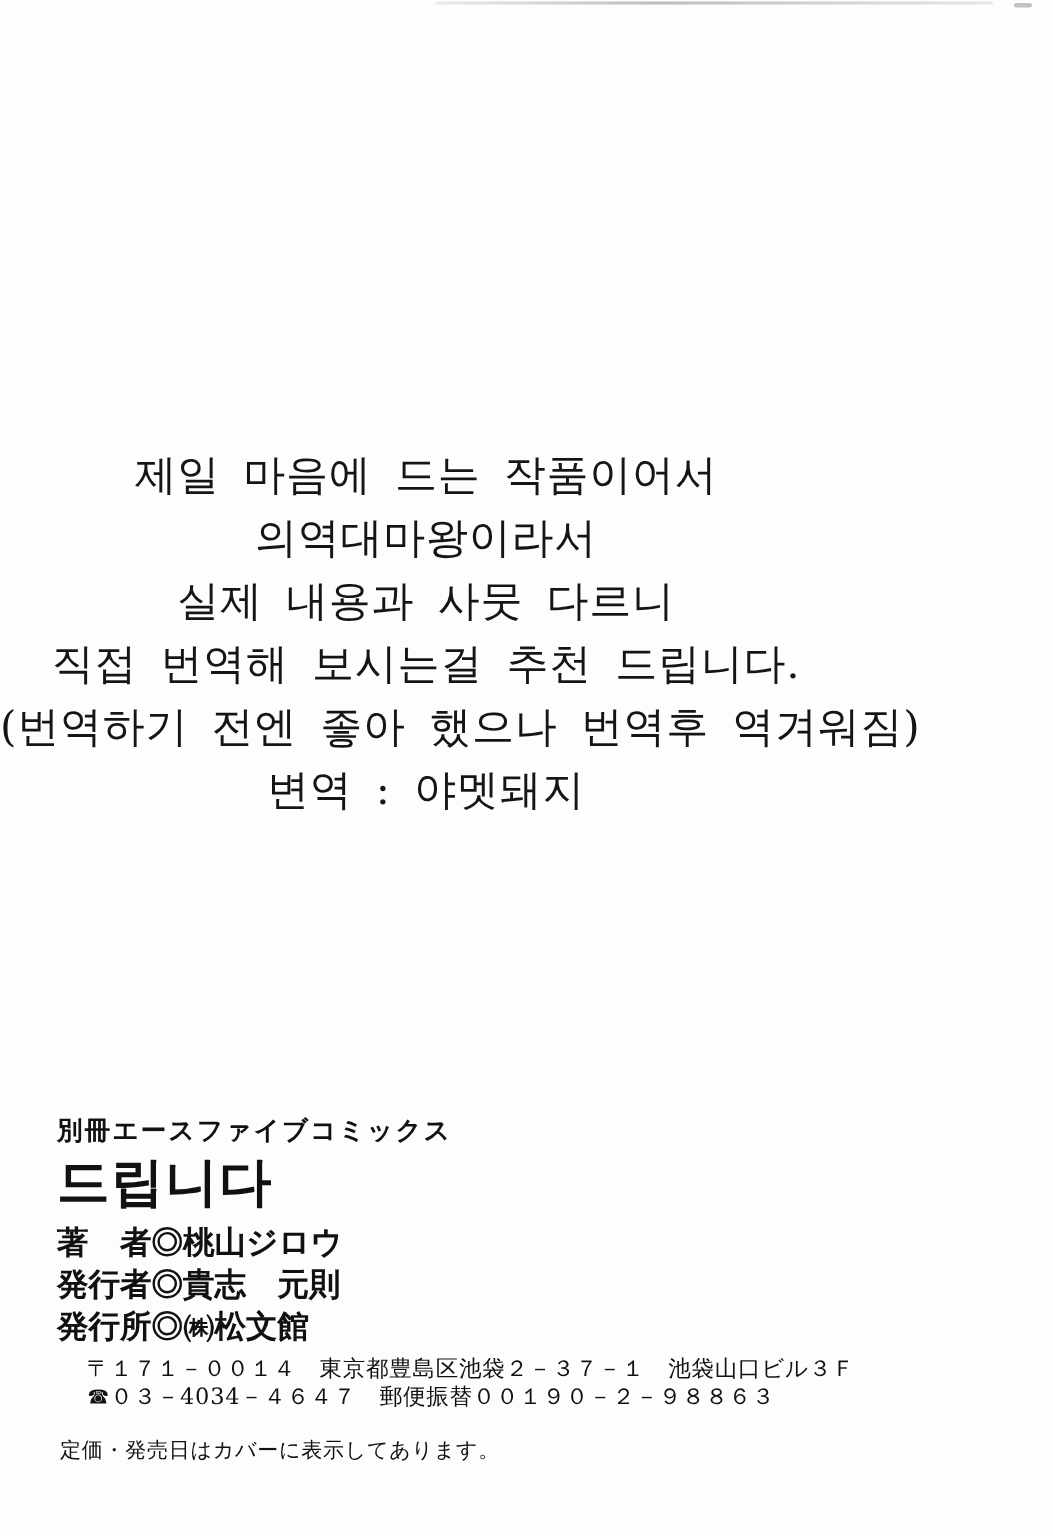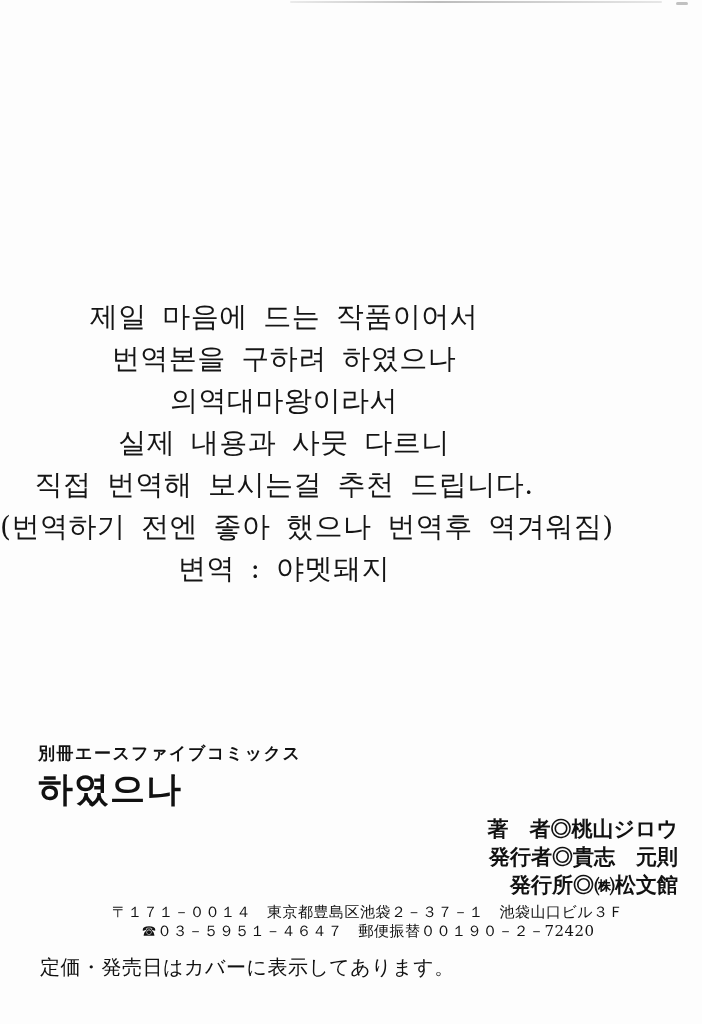--- a/index.html
+++ b/index.html
@@ -78,72 +78,69 @@
     letter-spacing: 1px;
     line-height: 40px;
     white-space: nowrap;
   }
   .staff {
     margin-top: 6px;
     font-family: Liberation Sans, sans-serif;
     font-size: 21px;
     font-weight: 700;
     line-height: 28px;
-    text-align: right;
   }
   .staff div {
     white-space: nowrap;
   }
   .address {
     margin-top: 4px;
     margin-left: 20px;
     font-family: "DejaVu Serif", serif;
     font-size: 15px;
     line-height: 19px;
     letter-spacing: 0.5px;
-    text-align: center;
   }
   .address div {
     white-space: nowrap;
   }
   .address .glyph {
     display: inline;
   }
   .price-note {
     margin-top: 15px;
     margin-left: 2px;
     font-family: "DejaVu Serif", serif;
-    font-size: 20px;
+    font-size: 14px;
     line-height: 22px;
     letter-spacing: 0.5px;
     white-space: nowrap;
   }
 </style>
 </head>
 <body>
 
 <div class="scan-line"></div>
 <div class="scan-smudge"></div>
 
 <div class="translator-note">
   <p>제일 마음에 드는 작품이어서</p>
-  <p>번역본을 구하려 하였으나</p>
   <p>의역대마왕이라서</p>
   <p>실제 내용과 사뭇 다르니</p>
   <p>직접 번역해 보시는걸 추천 드립니다.</p>
   <p>(번역하기 전엔 좋아 했으나 번역후 역겨워짐)</p>
   <p>변역 : 야멧돼지</p>
 </div>
 
 <div class="colophon">
   <div class="series">別冊エースファイブコミックス</div>
-  <div class="book-title">하였으나</div>
+  <div class="book-title">드립니다</div>
   <div class="staff">
     <div>著　者◎桃山ジロウ</div>
     <div>発行者◎貴志　元則</div>
     <div>発行所◎㈱松文館</div>
   </div>
   <div class="address">
     <div><span class="glyph">〒</span><span>１７１－００１４　東京都豊島区池袋２－３７－１　池袋山口ビル３Ｆ</span></div>
-    <div><span class="glyph">☎</span><span>０３－５９５１－４６４７　郵便振替００１９０－２－72420</span></div>
+    <div><span class="glyph">☎</span><span>０３－4034－４６４７　郵便振替００１９０－２－９８８６３</span></div>
   </div>
   <div class="price-note">定価・発売日はカバーに表示してあります。</div>
 </div>
 
 </body></html>

